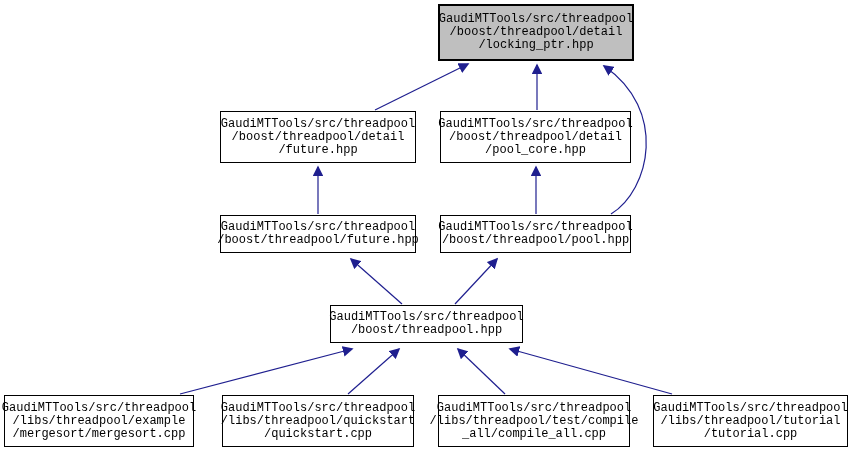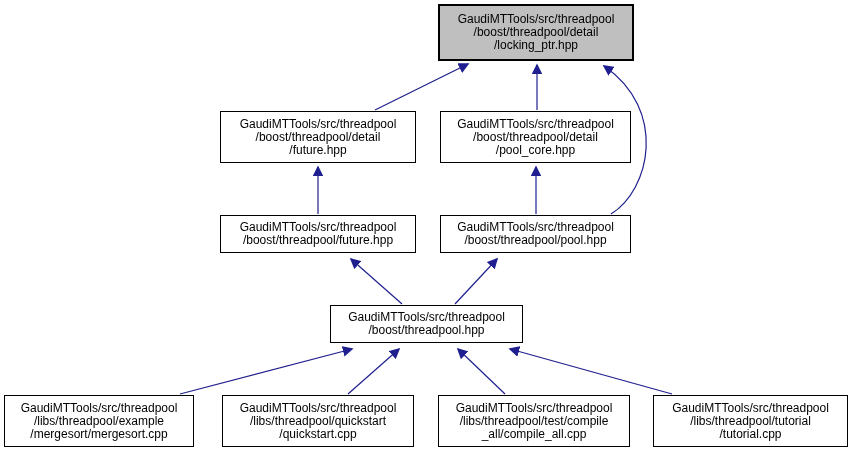--- a/index.html
+++ b/index.html
@@ -34,20 +34,21 @@
     background: #ffffff;
     color: #000000;
     font-size: 12px;
     line-height: 13px;
     text-align: center;
     white-space: pre-line;
     display: flex;
     align-items: center;
     justify-content: center;
     cursor: pointer;
+    font-family: Liberation Mono, monospace;
   }
   .node.highlight {
     background: #bfbfbf;
     border-width: 2px;
     cursor: default;
   }
 </style>
 </head>
 <body>
 

